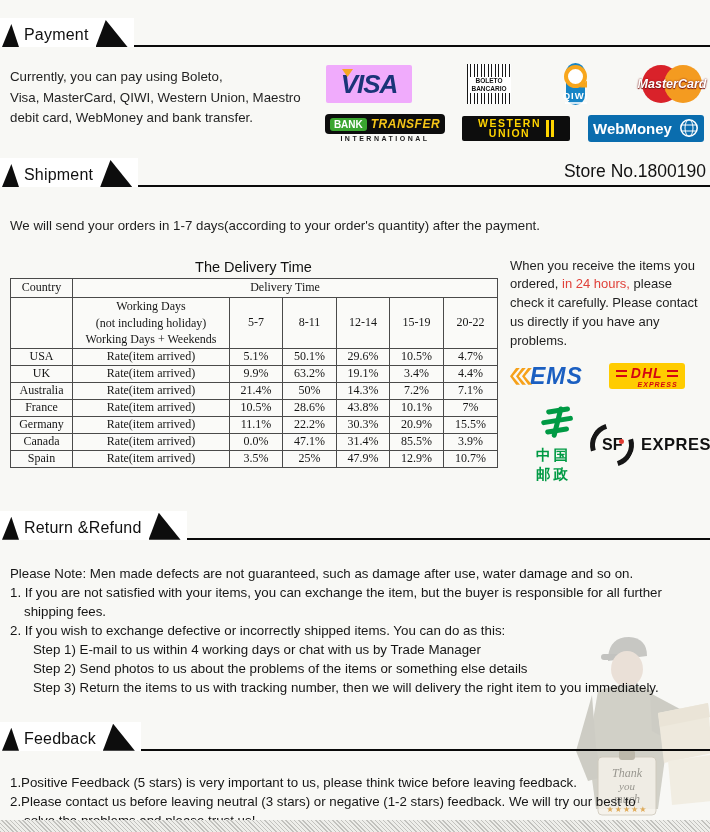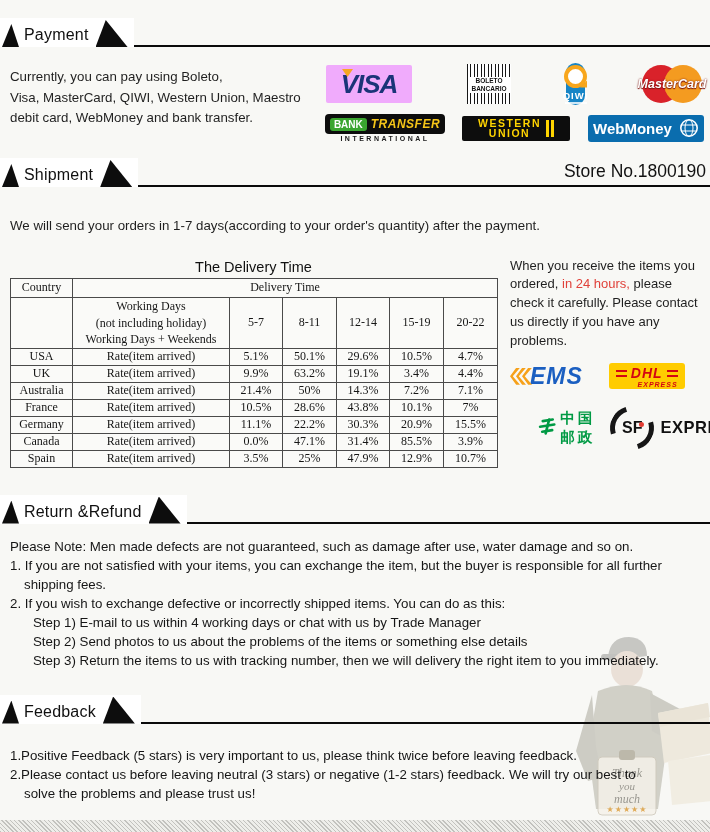--- a/index.html
+++ b/index.html
@@ -76,31 +76,31 @@
 
   .ems{display:flex;align-items:center;}
   .ems-wing{display:flex;margin-right:2px;}
   .ems-wing i{width:10px;height:17px;background:#f6a11a;clip-path:polygon(100% 0,28% 50%,100% 100%,62% 100%,0 50%,62% 0);margin-right:-4px;}
   .ems b{font-style:italic;font-weight:900;font-size:23px;color:#1b5fc1;letter-spacing:1px;}
   .dhl{background:#ffcc00;border-radius:3px;padding:3px 7px 1px;display:flex;flex-direction:column;align-items:flex-end;}
   .dhl-row{display:flex;align-items:center;gap:4px;}
   .dhl-dash{width:11px;height:7px;background:repeating-linear-gradient(0deg,#d40511 0 2px,transparent 2px 5px);}
   .dhl b{color:#d40511;font-style:italic;font-weight:900;font-size:14px;letter-spacing:1px;line-height:1;}
   .dhl small{color:#d40511;font-style:italic;font-weight:bold;font-size:7px;letter-spacing:1px;margin-top:1px;}
-  .chinapost{display:flex;flex-direction:row;align-items:center;gap:2px;}
+  .chinapost{display:flex;flex-direction:column;align-items:center;gap:2px;}
   .cp-text{color:#009a44;font-weight:bold;font-size:14.5px;letter-spacing:3px;}
   .sf{display:flex;align-items:center;}
   .sf-ring{width:34px;height:34px;border:5px solid #161616;border-top-color:transparent;border-bottom-color:transparent;
            border-radius:50%;transform:rotate(28deg);display:flex;align-items:center;justify-content:center;}
   .sf-ring b{transform:rotate(-28deg);font-weight:900;font-size:16px;color:#111;position:relative;}
   .sf-dot{position:absolute;right:-2px;top:3px;width:5px;height:5px;border-radius:50%;background:#e23c32;}
   .sf > b{font-weight:800;font-size:16.5px;color:#111;margin-left:7px;letter-spacing:.5px;}
 
   
-  .text-block{padding:13px 8px 0 10px;font-size:13.3px;line-height:19px;color:#161616;}
+  .text-block{padding:24px 8px 0 10px;font-size:13.3px;line-height:19px;color:#161616;}
   .ind1{padding-left:14px;}
   .ind2{padding-left:23px;}
   .returns-header{margin-top:27px;}
   .feedback-header{margin-top:25px;}
   .fb-block{padding-top:22px;}
 
   
   .courier{position:absolute;right:0;bottom:11px;z-index:0;}
   .hatch{position:absolute;left:0;bottom:0;width:100%;height:12px;z-index:2;
          background:repeating-linear-gradient(45deg,#c2c2be 0,#c2c2be 1px,#eeeeea 1px,#eeeeea 3px);}

